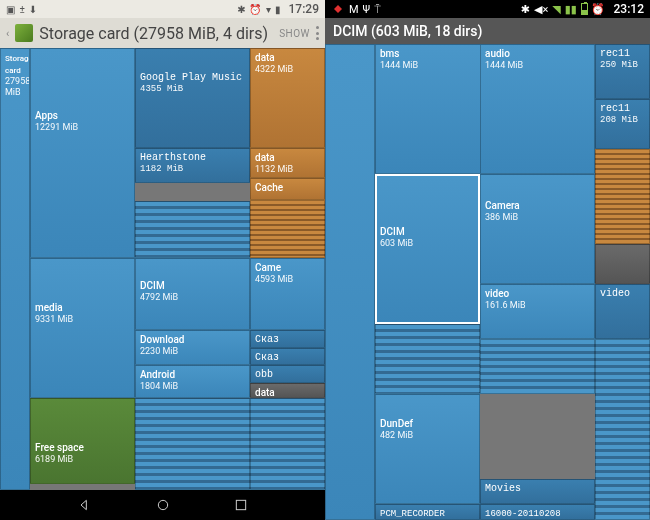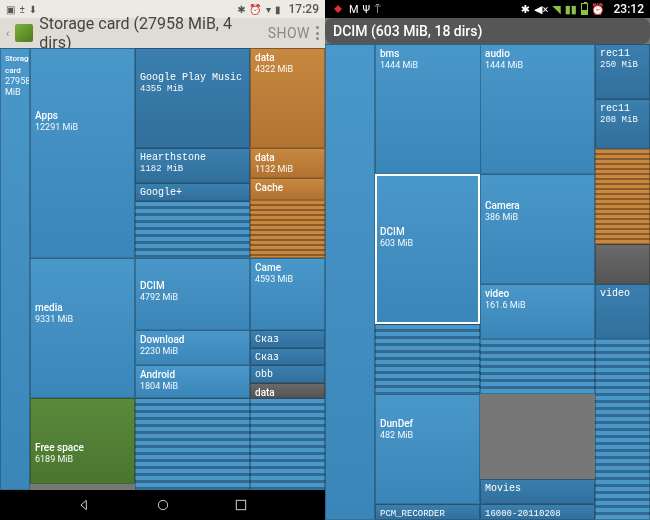--- a/index.html
+++ b/index.html
@@ -12,25 +12,25 @@
   .statusbar { height: 18px; display: flex; align-items: center; justify-content: flex-end; gap: 4px; padding: 0 6px; font-size: 10px; }
   .statusbar.left { background: #eceae3; color: #555; }
   .statusbar.right { background: #000; color: #fff; }
   .statusbar .time { font-weight: 500; font-size: 12px; margin-left: 4px; }
   .statusbar .spacer { flex: 1; }
   .icon { display: inline-block; }
   
   .actionbar { height: 30px; background: #dedcd4; display: flex; align-items: center; gap: 6px; padding: 0 6px; color: #555; }
   .appicon { width: 18px; height: 18px; background: linear-gradient(135deg,#7db13c,#4a7a1f); border-radius: 2px; position: relative; }
   .actionbar .title { font-size: 16px; color: #444; flex: 1; }
-  .show-btn { font-size: 14px; color: #888; letter-spacing: 0.5px; }
+  .show-btn { font-size: 10px; color: #888; letter-spacing: 0.5px; }
   .overflow { width: 3px; height: 14px; display: flex; flex-direction: column; justify-content: space-between; }
   .overflow span { display:block; width:3px; height:3px; background:#888; border-radius:50%; }
   
-  .titlebar { height: 26px; background: rgba(80,80,80,.85); display: flex; align-items: center; padding: 0 8px; font-size: 14px; font-weight: 500; color: #fff; border-radius: 8px; }
+  .titlebar { height: 26px; background: rgba(80,80,80,.85); display: flex; align-items: center; padding: 0 8px; font-size: 14px; font-weight: 500; color: #fff; }
   
   .treemap { flex: 1; position: relative; overflow: hidden; }
   .block { position: absolute; border: 1px solid rgba(0,0,0,.25); padding: 3px 4px; font-size: 10px; line-height: 1.2; overflow: hidden; }
   .block.blue { background: linear-gradient(to bottom,#4a97c9,#3b86b9); }
   .block.blue2 { background: linear-gradient(to bottom,#3a7faf,#326f9c); font-family: Liberation Mono, monospace; }
   .block.green { background: linear-gradient(to bottom,#5a8a3a,#4a7530); }
   .block.orange { background: linear-gradient(to bottom,#c8883f,#b07333); }
   .block.stripe { background: repeating-linear-gradient(to bottom,#c8883f 0,#c8883f 3px,#8a5a28 3px,#8a5a28 5px); }
   .block.stripe2 { background: repeating-linear-gradient(to bottom,#4a97c9 0,#4a97c9 4px,#336a92 4px,#336a92 7px); }
   .block.gray { background: linear-gradient(to bottom,#6a6a6a,#555); }
@@ -111,23 +111,20 @@
 
       <div class="block blue2" style="left:135px;top:0;width:115px;height:100px">
         <div style="margin-top:20px">
           <span class="lbl">Google Play Music</span>
           <span class="sz">4355 MiB</span>
         </div>
       </div>
       <div class="block blue2" style="left:135px;top:100px;width:115px;height:35px">
         <span class="lbl">Hearthstone</span>
         <span class="sz">1182 MiB</span>
-      </div>
-      <div class="block blue2" style="left:135px;top:135px;width:115px;height:18px">
-        <span class="lbl">Google+</span>
       </div>
       <div class="block stripe2" style="left:135px;top:153px;width:115px;height:57px"></div>
 
       <div class="block blue" style="left:135px;top:210px;width:115px;height:72px">
         <div style="margin-top:18px">
           <span class="lbl">DCIM</span>
           <span class="sz">4792 MiB</span>
         </div>
       </div>
       <div class="block blue" style="left:135px;top:282px;width:115px;height:35px">

